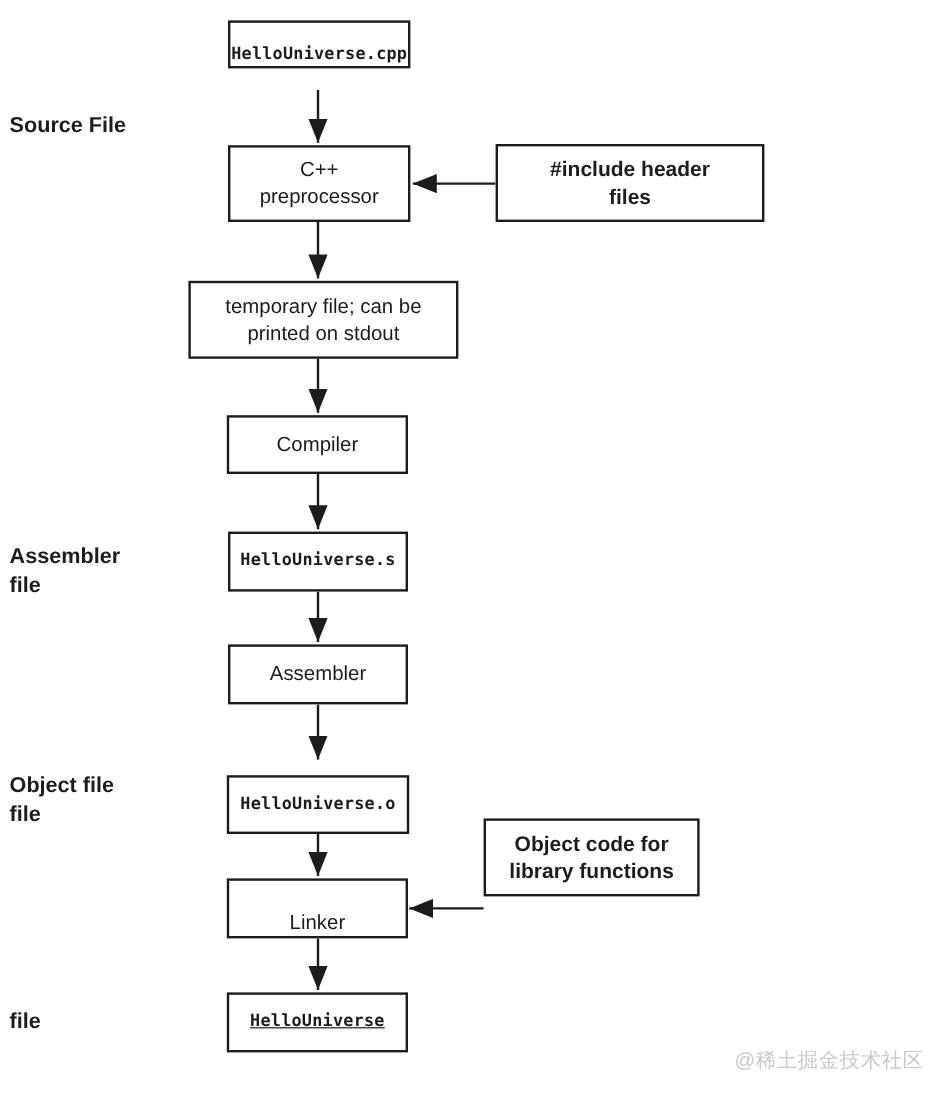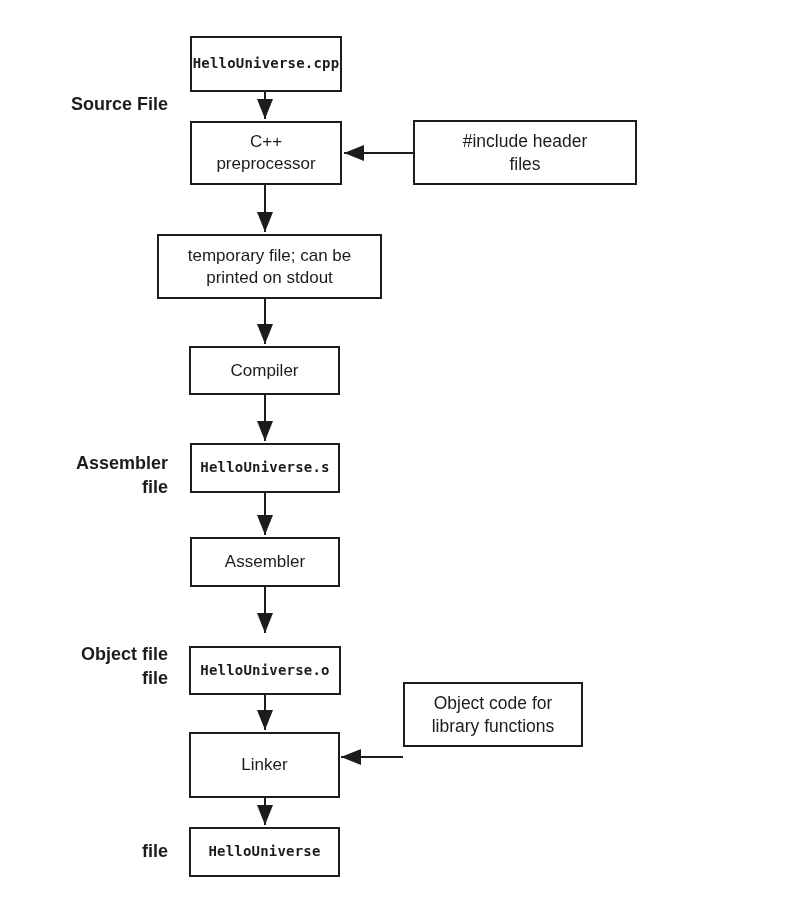--- a/index.html
+++ b/index.html
@@ -31,31 +31,31 @@
     font-size: 17px;
     line-height: 1.28;
   }
   .box.mono {
     font-family: "DejaVu Sans Mono", monospace;
     font-weight: bold;
     font-size: 14px;
     letter-spacing: 0.2px;
   }
   .box.bold {
-    font-weight: normal;
+    font-weight: bold;
     font-size: 17.5px;
   }
   .box span { display: block; }
   .side-label {
     position: absolute;
     width: 160px;
     font-weight: bold;
     font-size: 18px;
     color: #1c1c1c;
-    text-align: right;
+    text-align: left;
     line-height: 1.33;
   }
   .side-label span { display: block; }
   .watermark {
     position: absolute;
     left: 612px;
     top: 872px;
     font-size: 17px;
     color: #c9c9c9;
     letter-spacing: 0.5px;
@@ -79,21 +79,21 @@
       <line x1="265" y1="395" x2="265" y2="441" marker-end="url(#ah)"></line>
       <line x1="265" y1="493" x2="265" y2="535" marker-end="url(#ah)"></line>
       <line x1="265" y1="587" x2="265" y2="633" marker-end="url(#ah)"></line>
       <line x1="265" y1="684" x2="265" y2="730" marker-end="url(#ah)"></line>
       <line x1="265" y1="782" x2="265" y2="825" marker-end="url(#ah)"></line>
       <line x1="413" y1="153" x2="344" y2="153" marker-end="url(#ah)"></line>
       <line x1="403" y1="757" x2="341" y2="757" marker-end="url(#ah)"></line>
     </g>
   </svg>
 
-  <div class="box mono" style="left:190px; top:36px; width:152px; height:56px;">
+  <div class="box mono" style="left:190px; top:17px; width:152px; height:40px;justify-content:flex-end;">
     <span>HelloUniverse.cpp</span>
   </div>
 
   <div class="box" style="left:190px; top:121px; width:152px; height:64px;">
     <span>C++</span>
     <span>preprocessor</span>
   </div>
 
   <div class="box" style="left:157px; top:234px; width:225px; height:65px;text-align:right;">
     <span>temporary file; can be</span>
@@ -109,25 +109,25 @@
   </div>
 
   <div class="box" style="left:190px; top:537px; width:150px; height:50px;">
     <span>Assembler</span>
   </div>
 
   <div class="box mono" style="left:189px; top:635px; width:152px; height:49px;margin-top:11px;">
     <span>HelloUniverse.o</span>
   </div>
 
-  <div class="box" style="left:189px; top:732px; width:151px; height:66px;">
+  <div class="box" style="left:189px; top:732px; width:151px; height:50px;justify-content:flex-end;">
     <span>Linker</span>
   </div>
 
-  <div class="box mono" style="left:189px; top:827px; width:151px; height:50px;">
+  <div class="box mono" style="left:189px; top:827px; width:151px; height:50px;text-decoration:underline;">
     <span>HelloUniverse</span>
   </div>
 
   <div class="box bold" style="left:413px; top:120px; width:224px; height:65px;">
     <span>#include header</span>
     <span>files</span>
   </div>
 
   <div class="box bold" style="left:403px; top:682px; width:180px; height:65px;">
     <span>Object code for</span>
@@ -145,14 +145,15 @@
 
   <div class="side-label" style="left:8px; top:643px;">
     <span>Object file</span>
     <span>file</span>
   </div>
 
   <div class="side-label" style="left:8px; top:840px;">
     <span>file</span>
   </div>
 
+  <div class="watermark">@稀土掘金技术社区</div>
 
 </div>
 
 </body></html>

